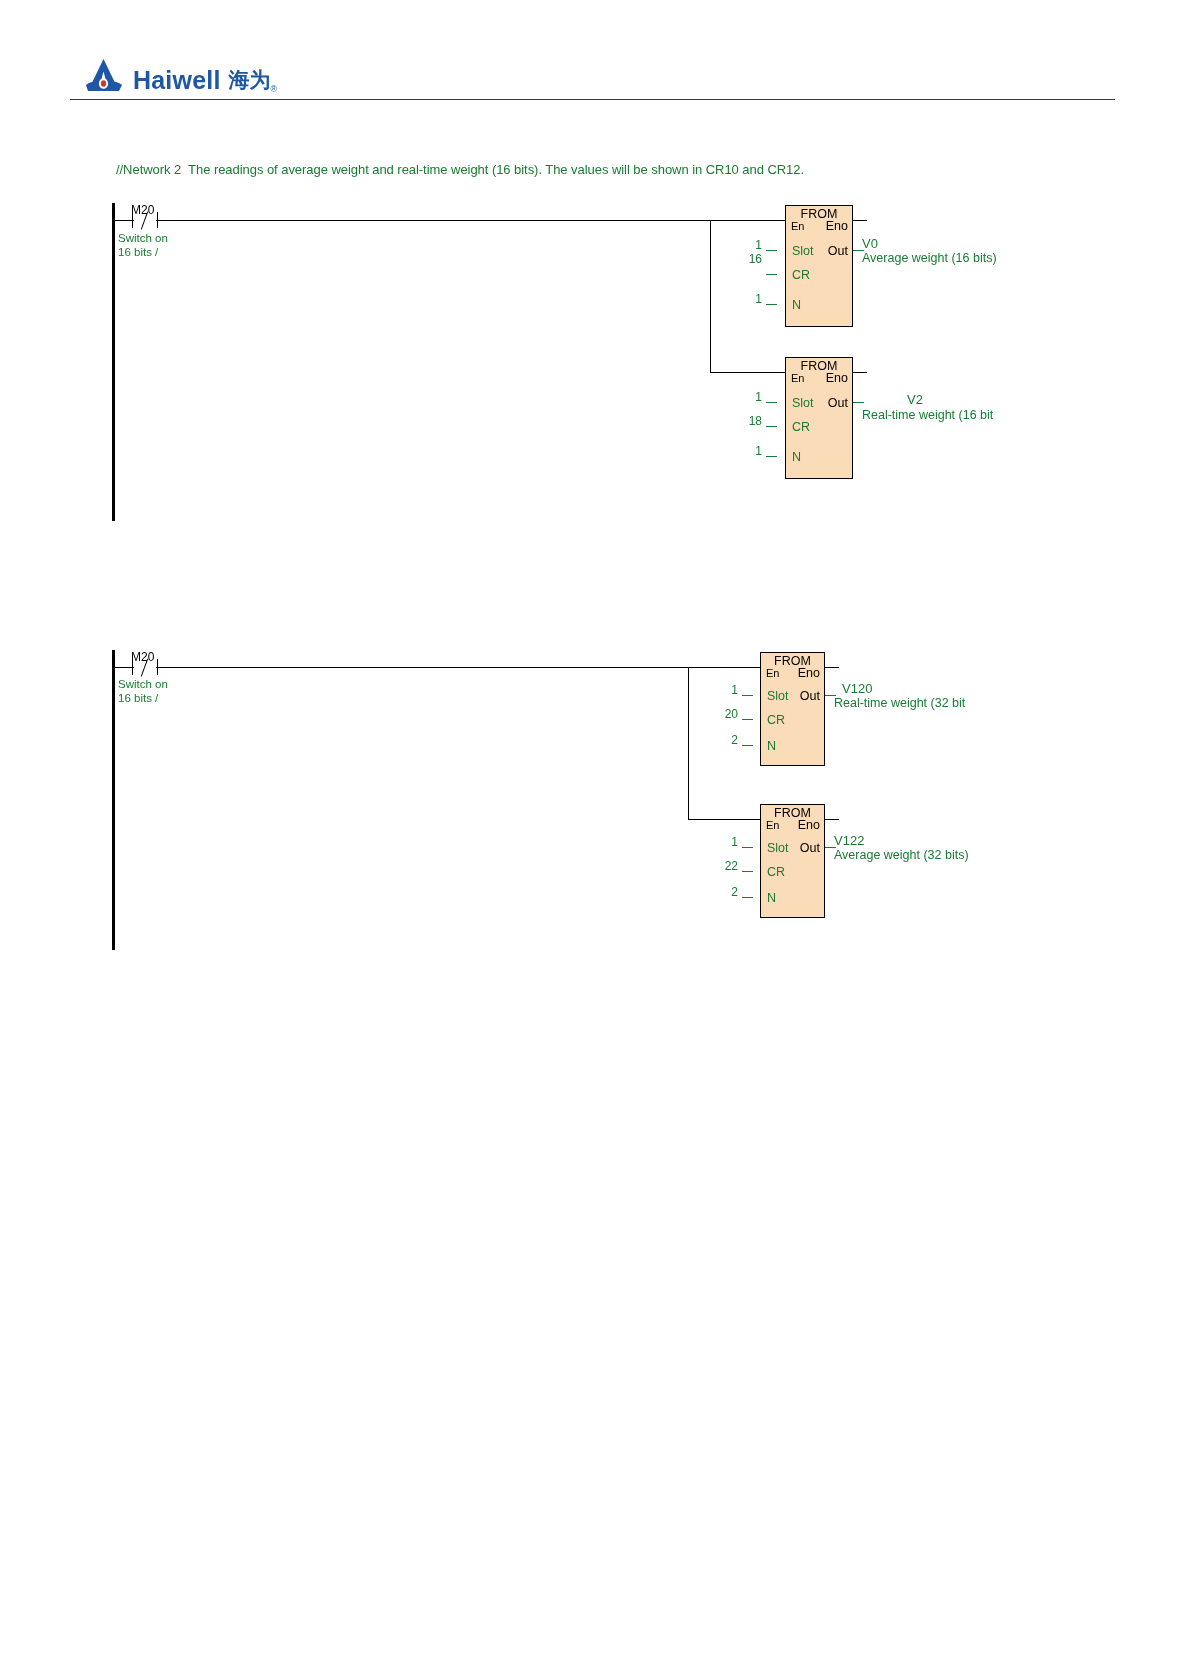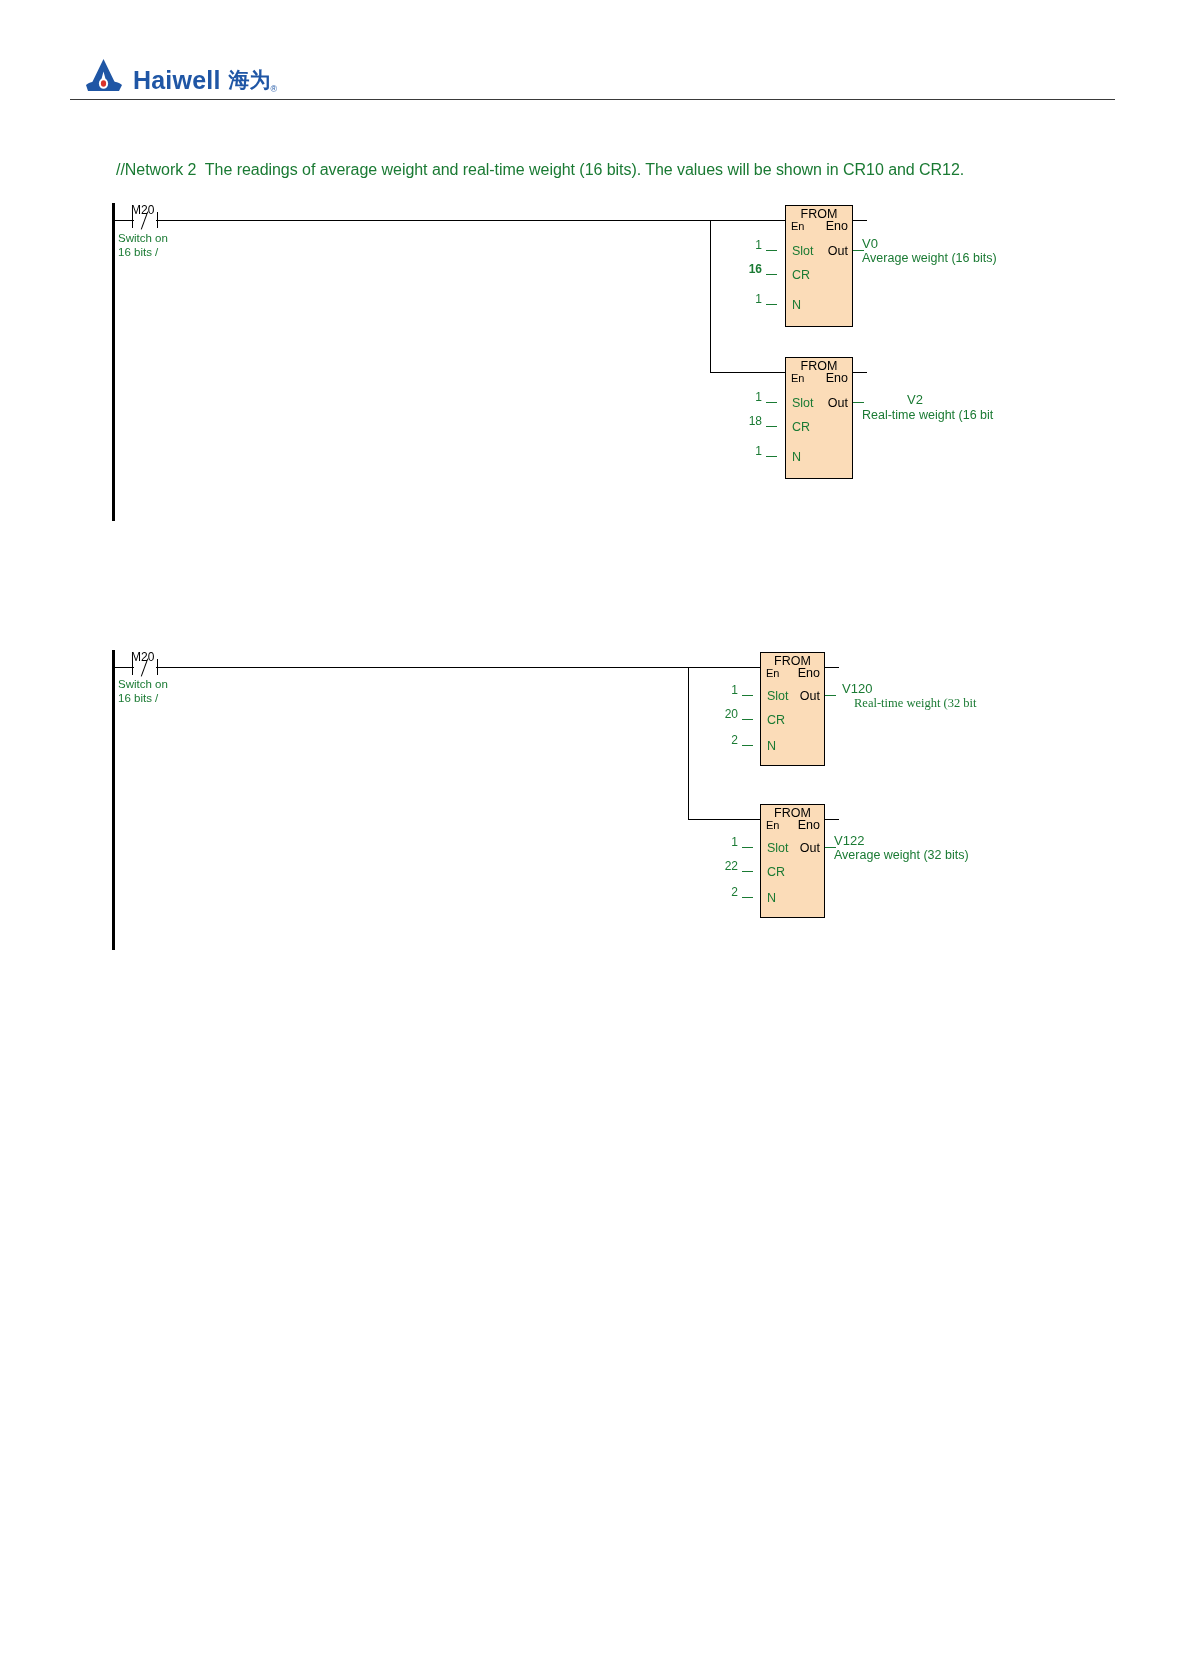--- a/index.html
+++ b/index.html
@@ -58,21 +58,21 @@
     width: 1045px; height: 0;
     border-top: 1.4px solid #3a3a3a;
   }
 
   
   .network { position: absolute; }
 
   .comment {
     position: absolute;
     color: #1a7a33;
-    font-size: 16px;
+    font-size: 13px;
     line-height: 15px;
     white-space: pre-wrap;
     letter-spacing: -0.05px;
   }
 
   .powerrail {
     position: absolute;
     width: 3px;
     background: #000;
   }
@@ -244,21 +244,21 @@
     <span class="fb-en">En</span>
     <span class="fb-eno">Eno</span>
     <span class="fb-in-label" style="top:38px;">Slot</span>
     <span class="fb-in-label" style="top:62px;">CR</span>
     <span class="fb-in-label" style="top:92px;">N</span>
     <span class="fb-out" style="top:38px;">Out</span>
   </div>
   <div class="pin-stub-k" style="left:853px; top:220px;"></div>
   <div class="fb-in-value" style="left:740px; top:238px; width:22px;">1</div>
   <div class="pin-stub" style="left:766px; top:250px;"></div>
-  <div class="fb-in-value" style="left:740px; top:262px; width:22px;font-weight:bold;">16</div>
+  <div class="fb-in-value" style="left:740px; top:252px; width:22px;">16</div>
   <div class="pin-stub" style="left:766px; top:274px;"></div>
   <div class="fb-in-value" style="left:740px; top:292px; width:22px;">1</div>
   <div class="pin-stub" style="left:766px; top:304px;"></div>
   <div class="pin-stub" style="left:853px; top:250px;"></div>
   <div class="out-var" style="left:862px; top:237px;">V0</div>
   <div class="out-desc" style="left:862px; top:251px;">Average weight (16 bits)</div>
 
   <div class="fb" style="left:785px; top:357px; width:68px; height:122px;">
     <span class="fb-title">FROM</span>
     <span class="fb-en">En</span>
@@ -310,21 +310,21 @@
   </div>
   <div class="pin-stub-k" style="left:825px; top:667px;"></div>
   <div class="fb-in-value" style="left:716px; top:683px; width:22px;">1</div>
   <div class="pin-stub" style="left:742px; top:695px;"></div>
   <div class="fb-in-value" style="left:716px; top:707px; width:22px;">20</div>
   <div class="pin-stub" style="left:742px; top:719px;"></div>
   <div class="fb-in-value" style="left:716px; top:733px; width:22px;">2</div>
   <div class="pin-stub" style="left:742px; top:745px;"></div>
   <div class="pin-stub" style="left:825px; top:695px;"></div>
   <div class="out-var" style="left:834px; top:682px;margin-left:8px;">V120</div>
-  <div class="out-desc" style="left:854px; top:696px;font-family:Liberation Serif, serif;">Real-time weight (32 bit</div>
+  <div class="out-desc" style="left:834px; top:696px;">Real-time weight (32 bit</div>
 
   <div class="fb" style="left:760px; top:804px; width:65px; height:114px;">
     <span class="fb-title">FROM</span>
     <span class="fb-en">En</span>
     <span class="fb-eno">Eno</span>
     <span class="fb-in-label" style="top:36px;">Slot</span>
     <span class="fb-in-label" style="top:60px;">CR</span>
     <span class="fb-in-label" style="top:86px;">N</span>
     <span class="fb-out" style="top:36px;">Out</span>
   </div>

